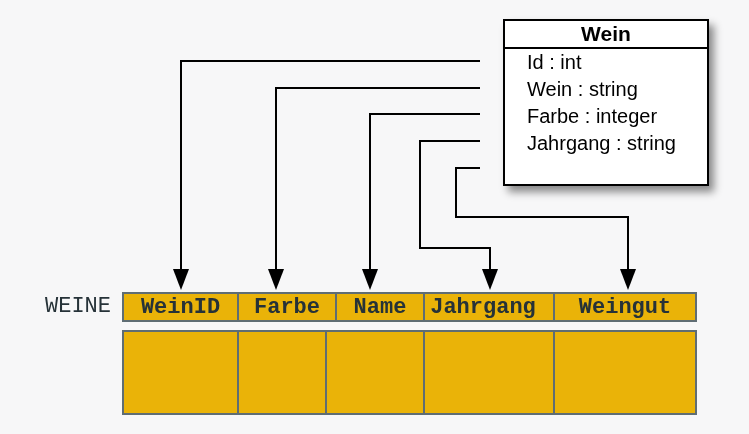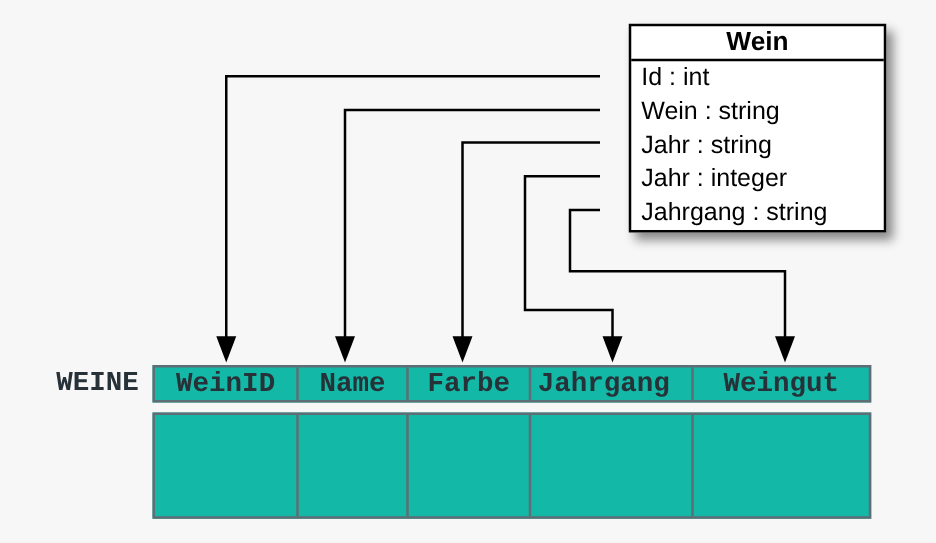--- a/index.html
+++ b/index.html
@@ -45,48 +45,48 @@
     line-height: 26px;
     text-align: center;
     font-weight: bold;
     font-size: 21px;
     color: #000000;
     border-bottom: 2px solid #000000;
   }
   .class-box .attr {
     height: 27px;
     line-height: 27px;
-    padding-left: 8px;
+    padding-left: 22px;
     font-size: 20px;
     color: #000000;
     white-space: nowrap;
   }
 
   
   .table-label {
     position: absolute;
     left: 38px;
     top: 292px;
     width: 80px;
     height: 30px;
     line-height: 30px;
     text-align: center;
     font-family: "Liberation Mono", monospace;
-    font-weight: bold;
+    font-weight: normal;
     font-size: 22px;
     color: #263238;
     white-space: nowrap;
   }
   .table-row {
     position: absolute;
     left: 122px;
     width: 575px;
     box-sizing: border-box;
     border: 2px solid #5f6d74;
-    background: #14b8a6;
+    background: #eab308;
     display: flex;
   }
   .table-row.header { top: 292px; height: 30px; }
   .table-row.body   { top: 330px; height: 85px; }
   .table-row .cell {
     box-sizing: border-box;
     display: flex;
     align-items: center;
     justify-content: center;
     font-family: "Liberation Mono", monospace;
@@ -118,31 +118,30 @@
     <path d="M 480 141 L 420 141 L 420 248 L 490 248 L 490 271"></path>
     <polygon points="482,269 498,269 490,290"></polygon>
     <path d="M 480 168 L 456 168 L 456 217 L 628 217 L 628 271"></path>
     <polygon points="620,269 636,269 628,290"></polygon>
   </svg>
 
   <div class="class-box">
     <div class="title">Wein</div>
     <div class="attr">Id : int</div>
     <div class="attr">Wein : string</div>
-    <div class="attr">Jahr : string</div>
-    <div class="attr">Jahr : integer</div>
+    <div class="attr">Farbe : integer</div>
     <div class="attr">Jahrgang : string</div>
   </div>
 
   <div class="table-label">WEINE</div>
 
   <div class="table-row header">
     <div class="cell c0">WeinID</div>
+    <div class="cell c2">Farbe</div>
     <div class="cell c1">Name</div>
-    <div class="cell c2">Farbe</div>
     <div class="cell c3">Jahrgang</div>
     <div class="cell c4">Weingut</div>
   </div>
 
   <div class="table-row body">
     <div class="cell c0"></div>
     <div class="cell c1"></div>
     <div class="cell c2"></div>
     <div class="cell c3"></div>
     <div class="cell c4"></div>

